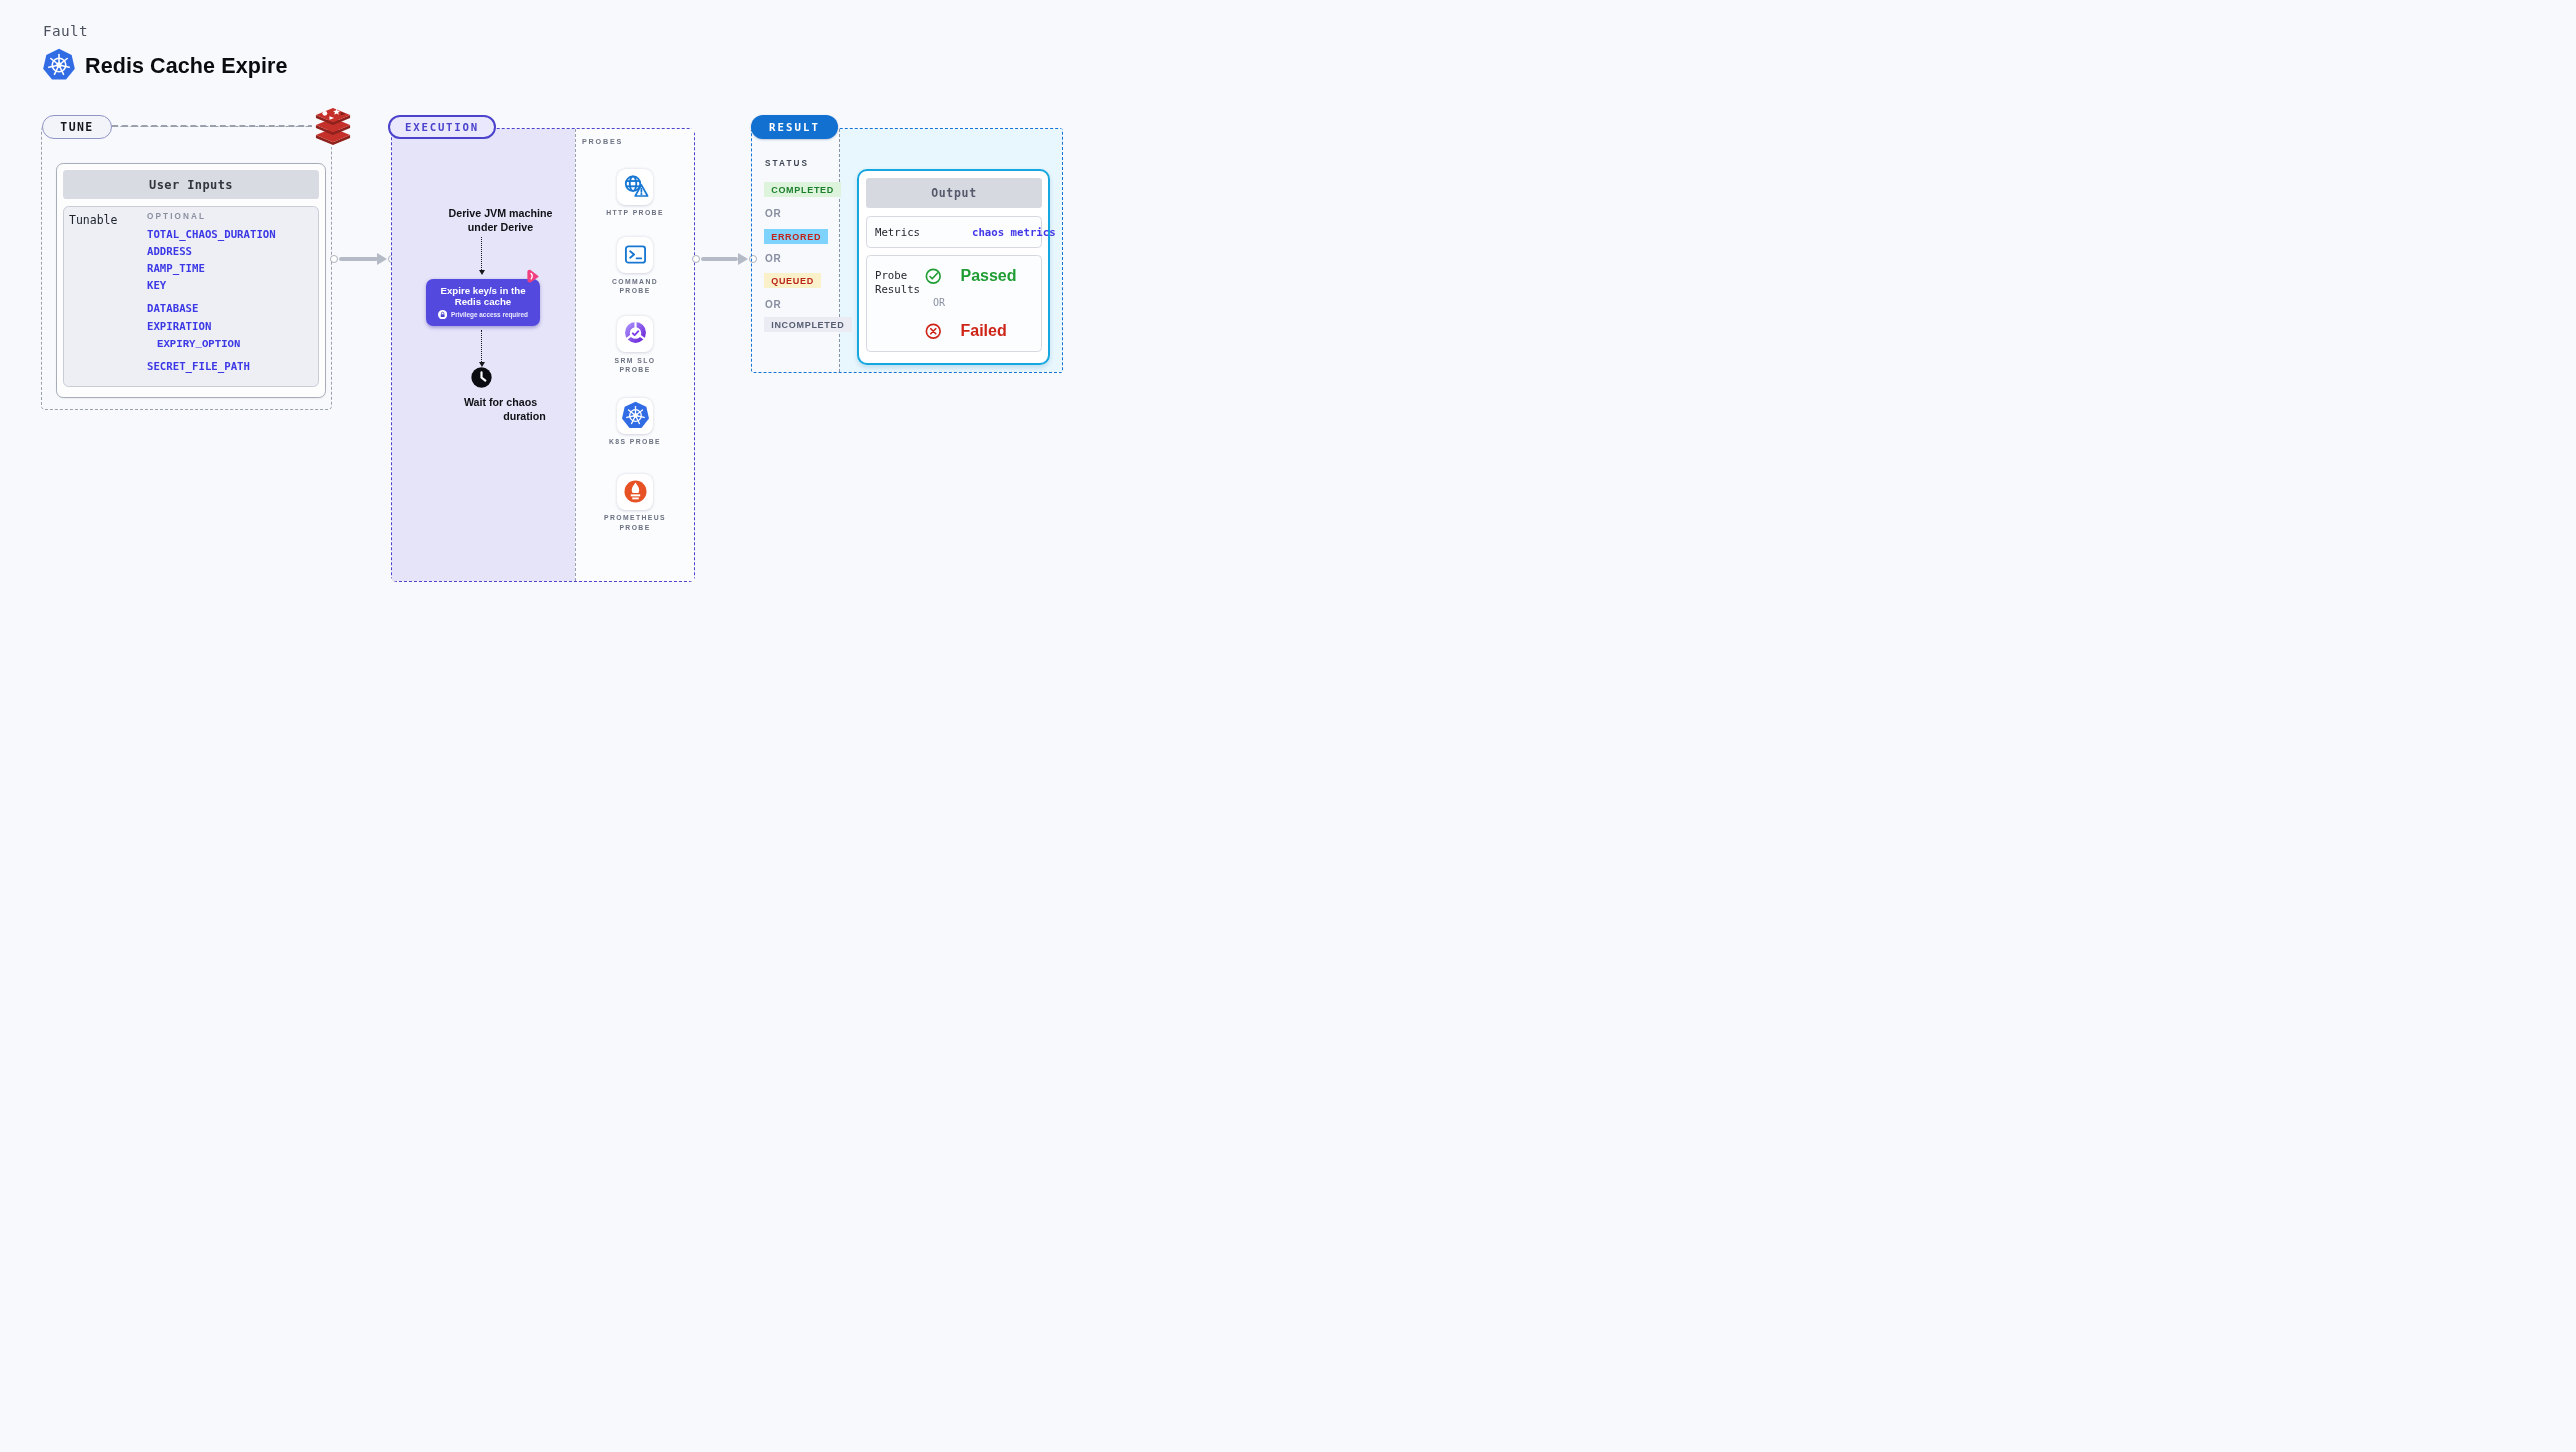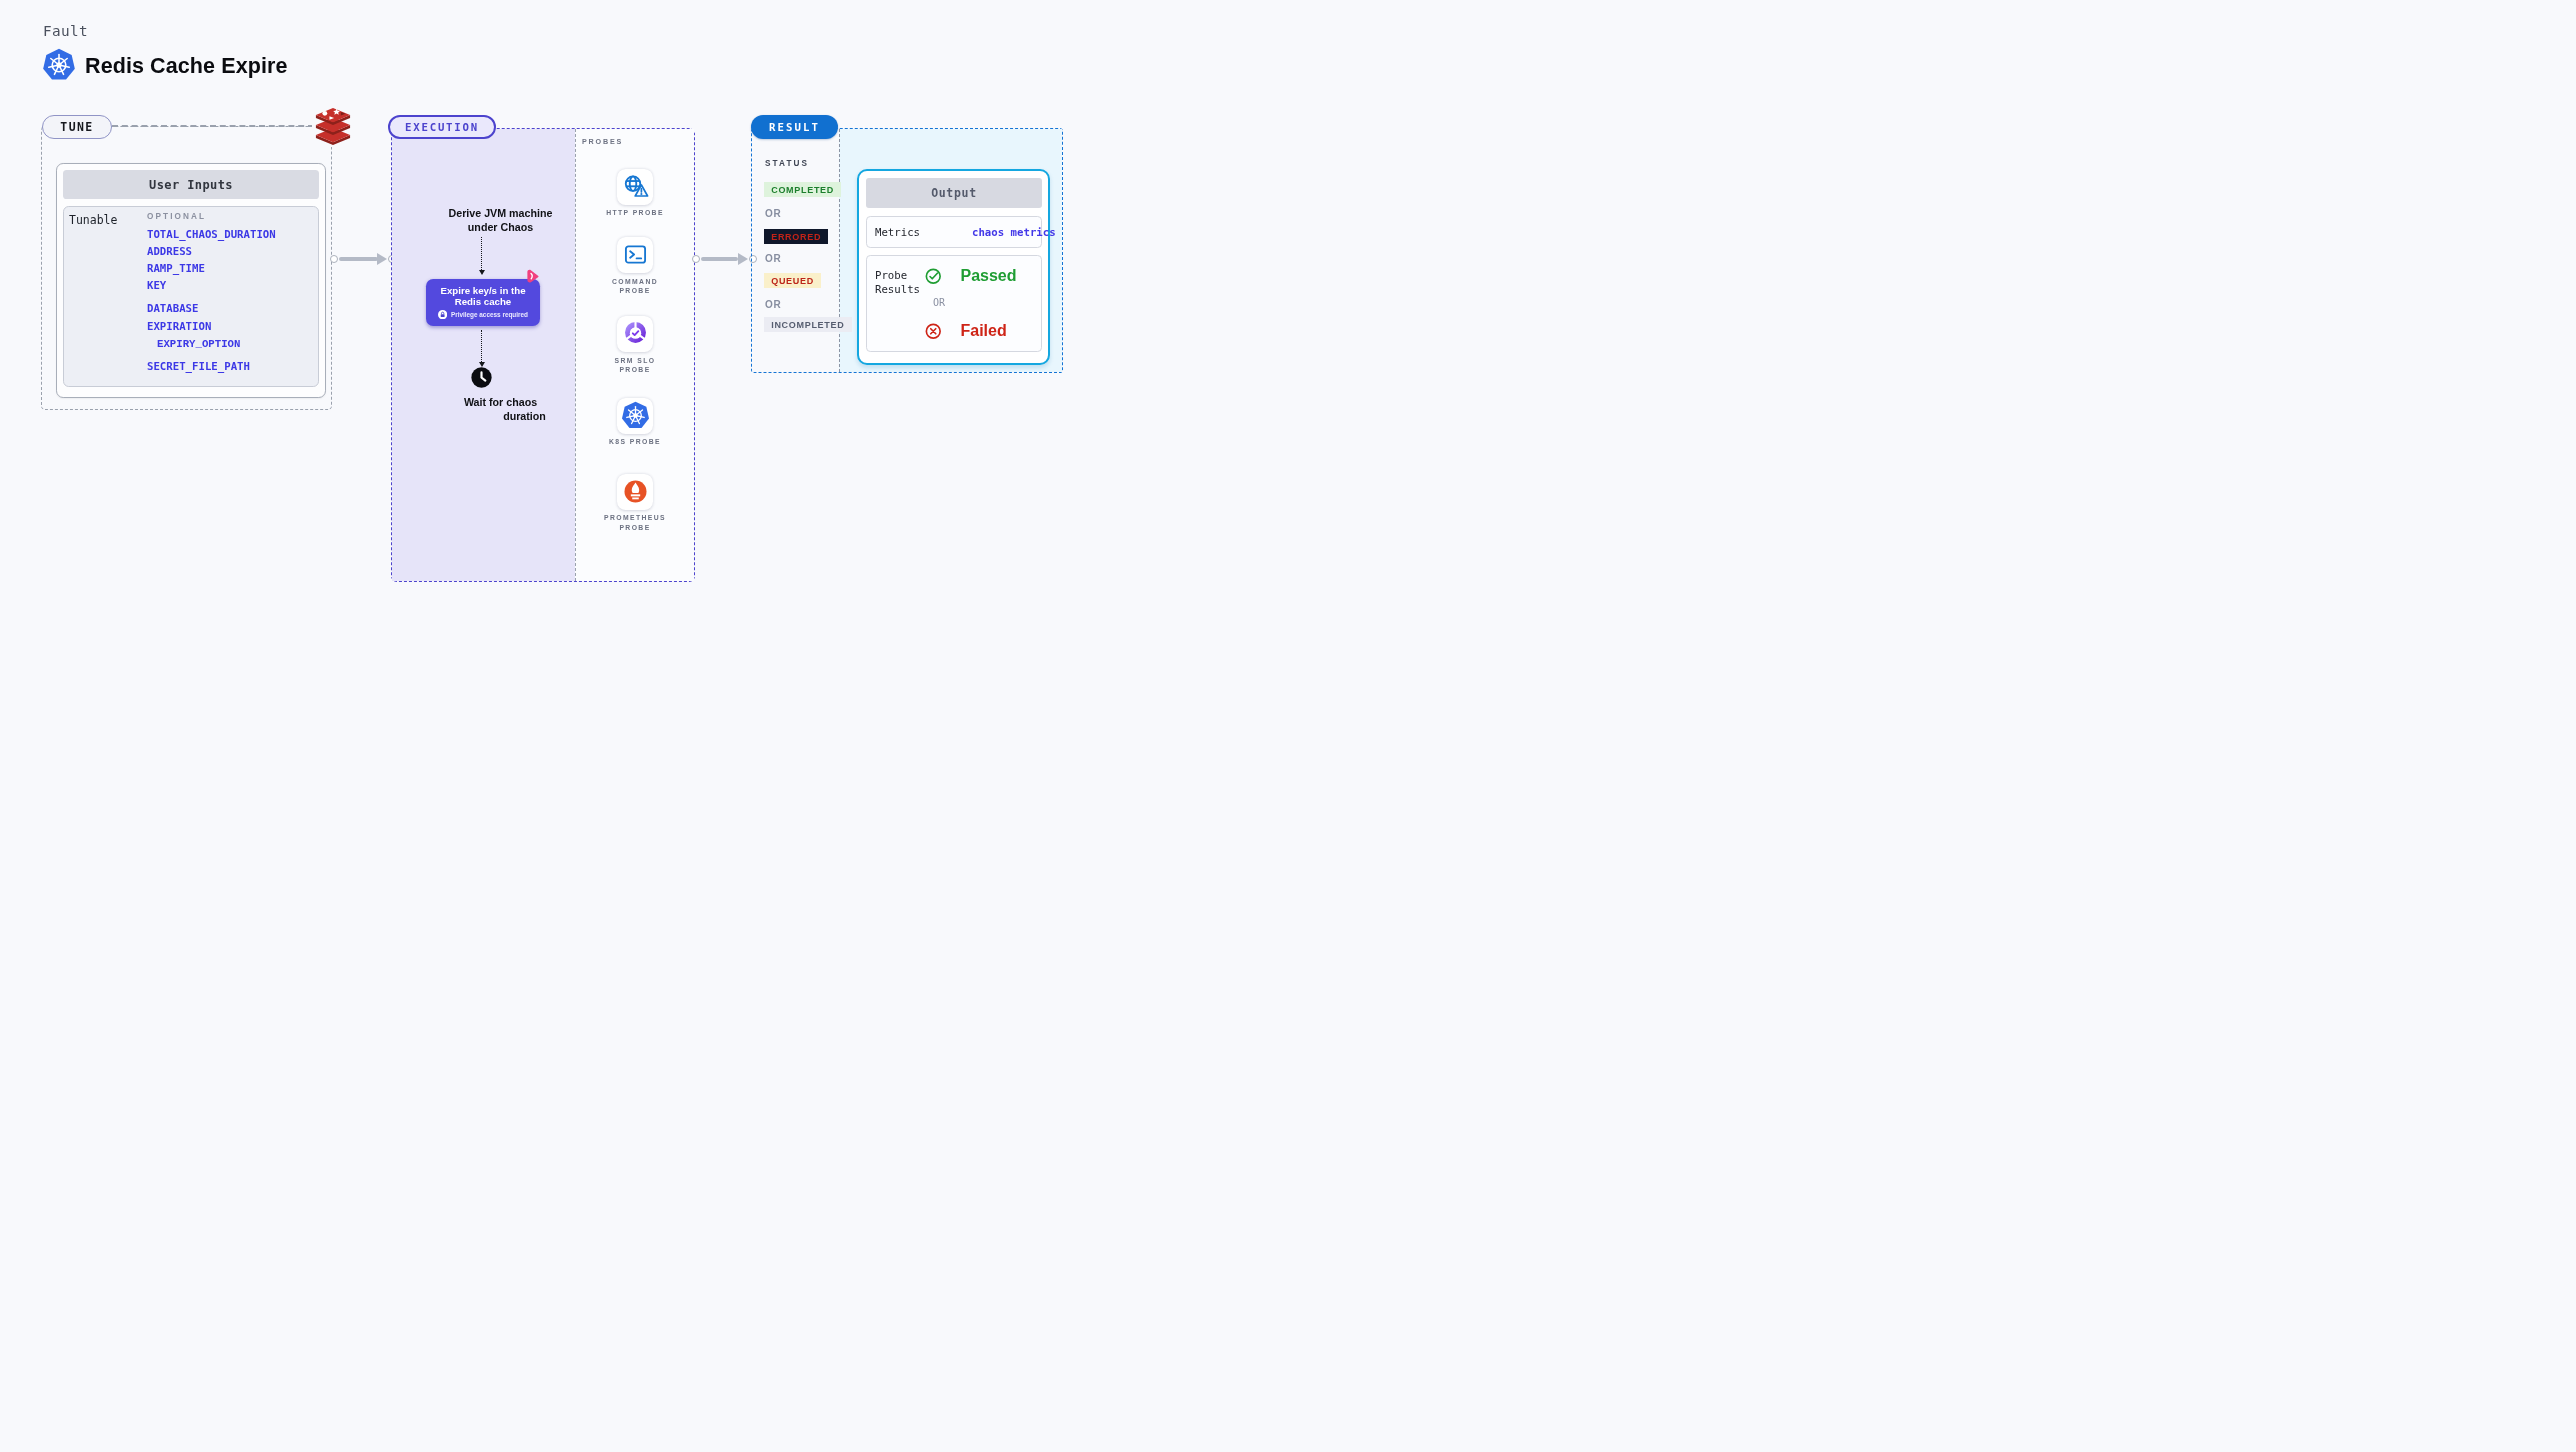--- a/index.html
+++ b/index.html
@@ -52,21 +52,21 @@
   .priv { display:flex; align-items:center; justify-content:center; gap:3.6px; color:#eceafe; font-size:6.4px; font-weight:600; }
 
   .probe-card { position:absolute; width:36px; height:36px; background:#fff; border-radius:8.6px;
                 box-shadow:0 0.7px 2.9px rgba(25,35,70,.18); display:flex; align-items:center; justify-content:center; }
   .probe-label { position:absolute; width:122px; text-align:center; font-size:6.8px; font-weight:700; letter-spacing:1.4px; color:#6b7080; }
 
   
   .status-badge { position:absolute; height:15px; display:inline-flex; align-items:center; padding:0 7.2px;
                   border-radius:0; font-size:9px; font-weight:800; letter-spacing:0.7px; }
   .st-completed { background:#def3dc; color:#1c7f2c; }
-  .st-errored { background:#0f172a; color:#c32318; }
+  .st-errored { background:#7dd3fc; color:#c32318; }
   .st-queued { background:#faf0ca; color:#bc2418; }
   .st-incompleted { background:#ebecf3; color:#565d70; }
   .or-label { position:absolute; font-size:10px; font-weight:600; color:#878ea0; letter-spacing:0.7px; }
 
   .output-card { position:absolute; background:#fff; border:2.1px solid #14a7e0; border-radius:10px; box-shadow:0 2.1px 4.3px rgba(20,120,180,.18); }
   .output-header { position:absolute; background:#d7d9e1; border-radius:2.9px; display:flex; align-items:center; justify-content:center;
                    font-family:"DejaVu Sans Mono",monospace; font-weight:700; font-size:11.5px; color:#545a6b; letter-spacing:0.7px; }
   .output-row { position:absolute; background:#fcfdff; border:1.1px solid #d5d8e0; border-radius:4.3px; }
   .row-label { font-family:"DejaVu Sans Mono",monospace; font-size:10.7px; color:#23262e; }
   .row-value { font-family:"DejaVu Sans Mono",monospace; font-size:10.7px; color:#4338e8; font-weight:700; }
@@ -138,21 +138,21 @@
   </div>
 
   <div class="abs dash-indigo" style="left:391px; top:128px; width:304px; height:454px;">
     <div class="exec-fill-left" style="width:183px;"></div>
     <div class="exec-fill-right" style="left:183px; right:0;"></div>
   </div>
   <div class="pill pill-exec" style="left:388px; top:115px; width:108px; height:24px;">EXECUTION</div>
   <div class="abs smallcap" style="left:582px; top:137px; font-size:7.2px; letter-spacing:1.8px; color:#6e7383;">PROBES</div>
 
   <div class="step-text" style="left:392px; top:207px;">Derive JVM machine</div>
-  <div class="step-text" style="left:392px; top:221px;">under Chaos</div>
+  <div class="step-text" style="left:392px; top:221px;">under Derive</div>
 
   <div class="varrow" style="left:481px; top:237px; height:33px;"></div>
   <div class="vhead" style="left:479px; top:270px;"></div>
 
   <div class="fault-card" style="left:426px; top:279px; width:114px; height:47px;">
     <div class="fault-line" style="margin-top:5.7px;">Expire key/s in the</div>
     <div class="fault-line">Redis cache</div>
     <div class="priv" style="margin-top:2.9px;">
       <span style="display:inline-flex;">
         <svg viewBox="0 0 15 15" width="9.3" height="9.3">

